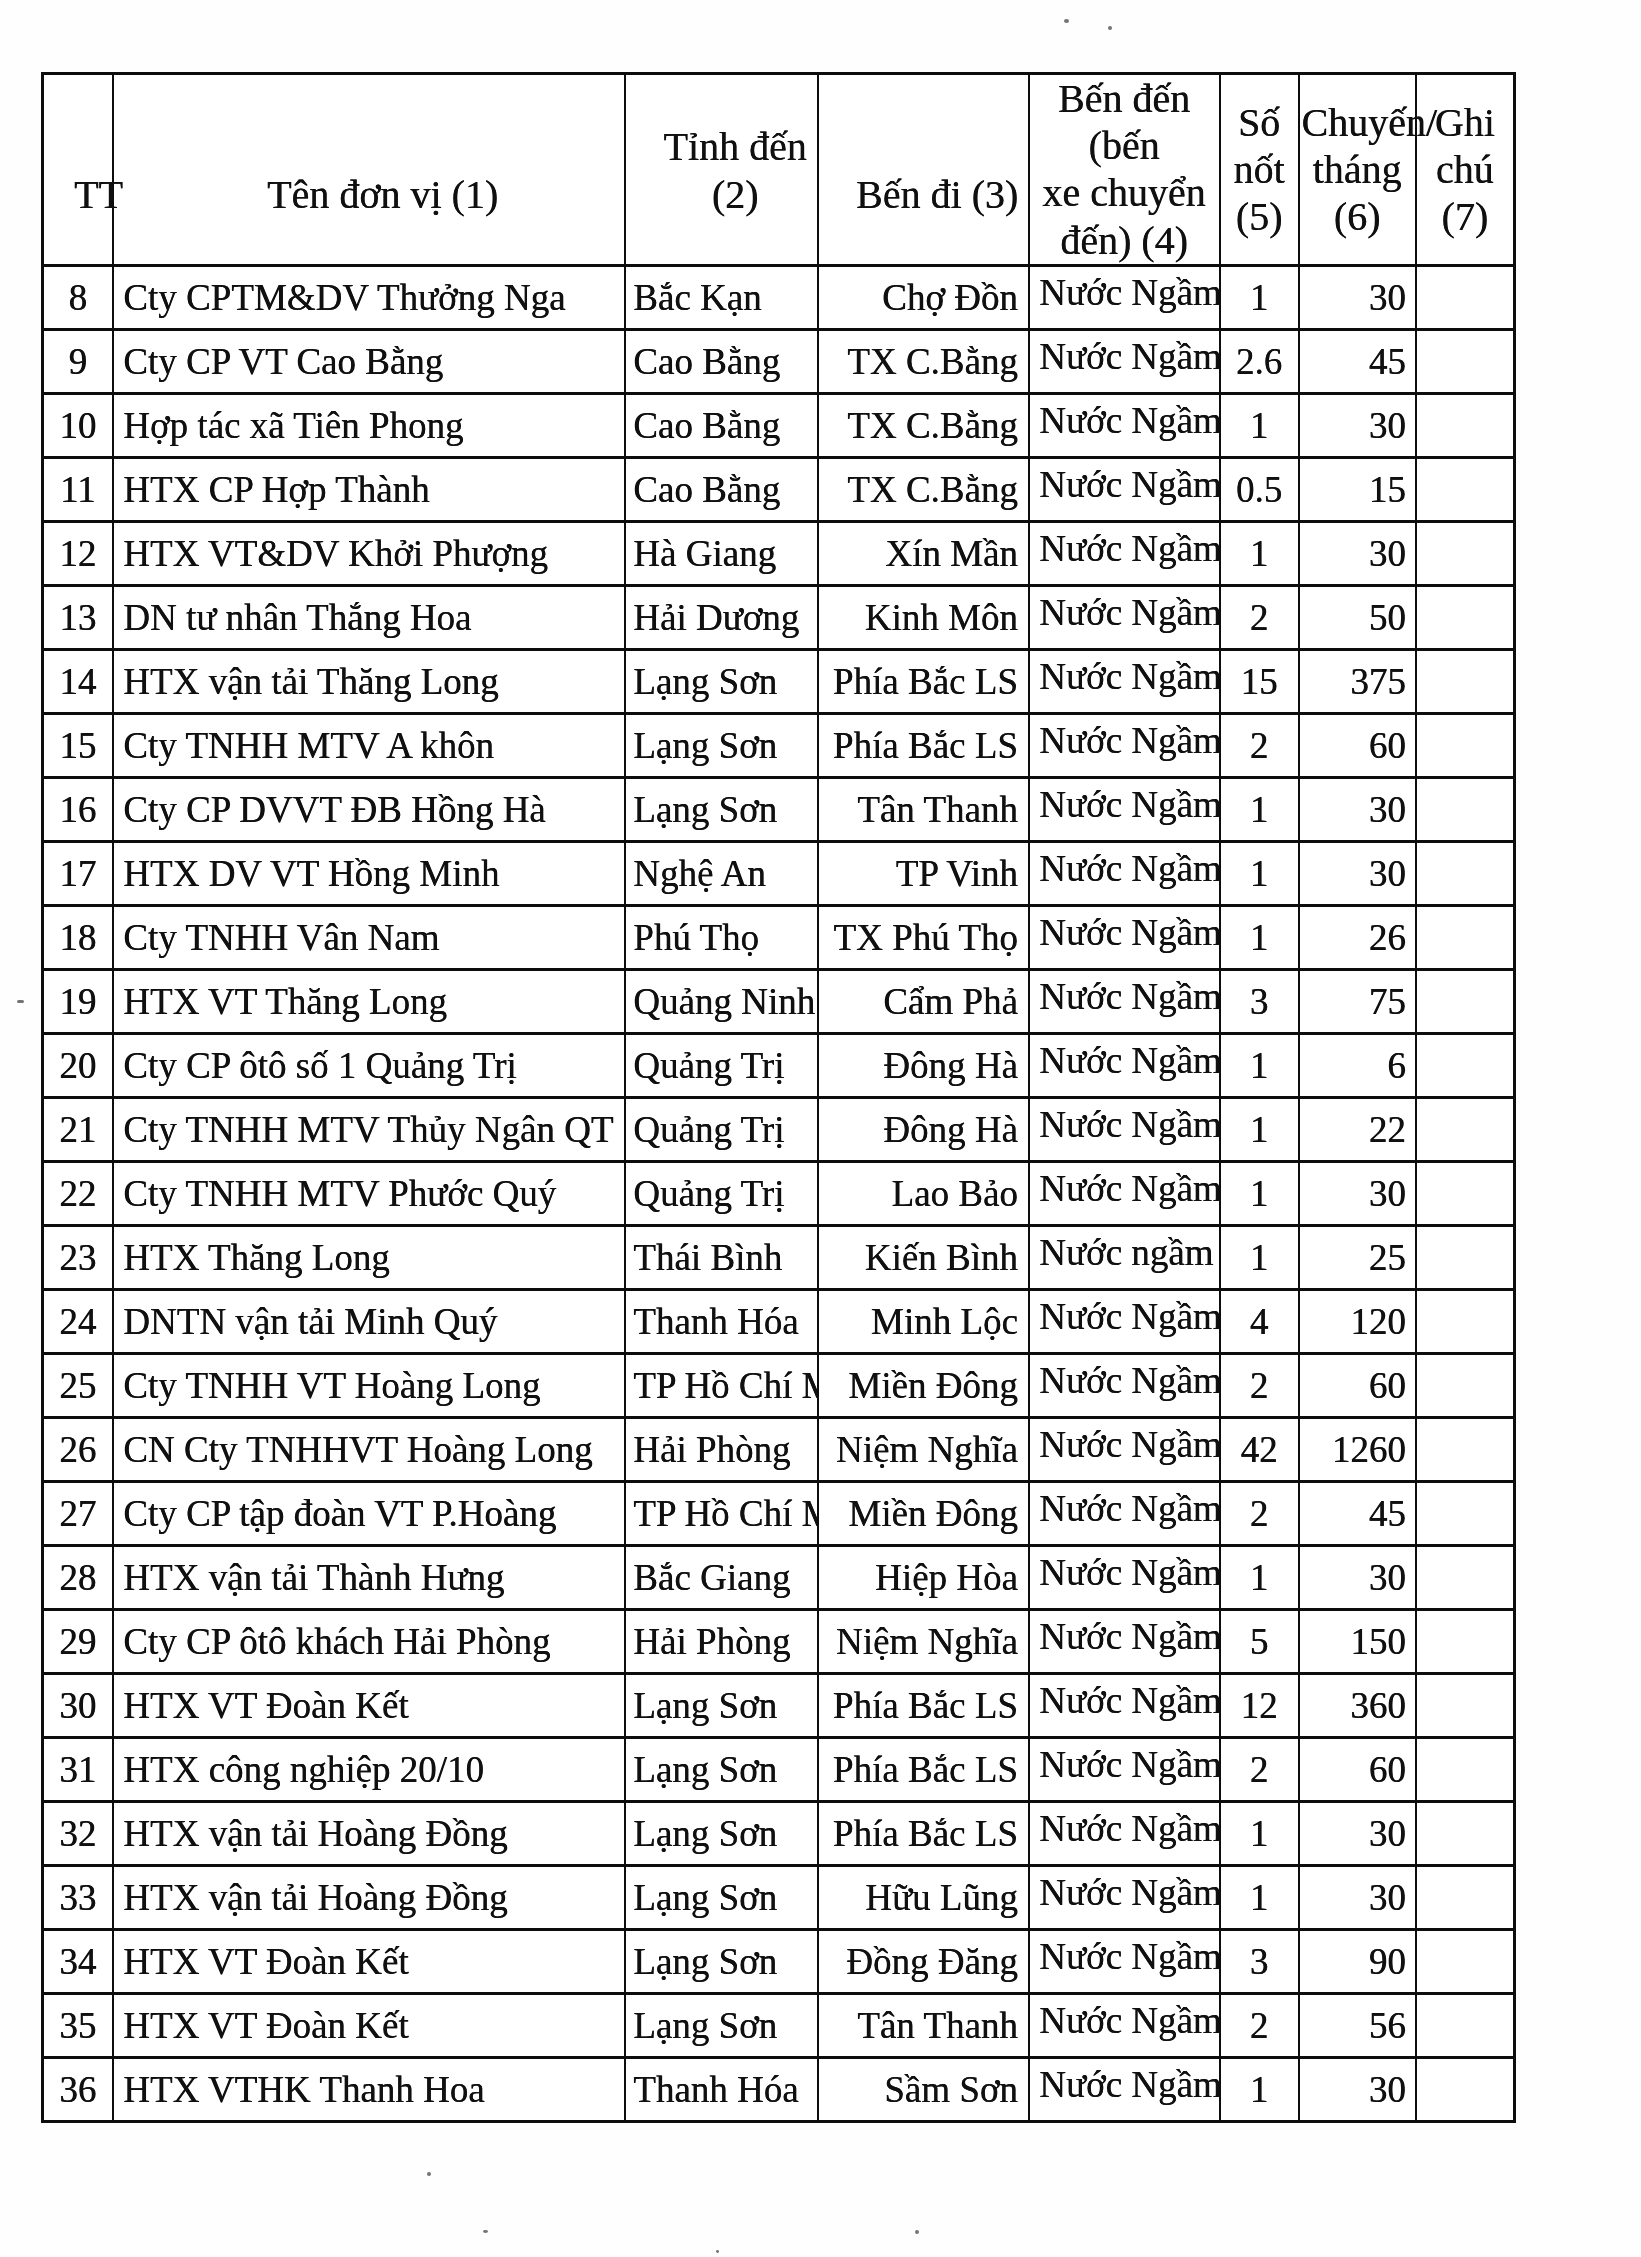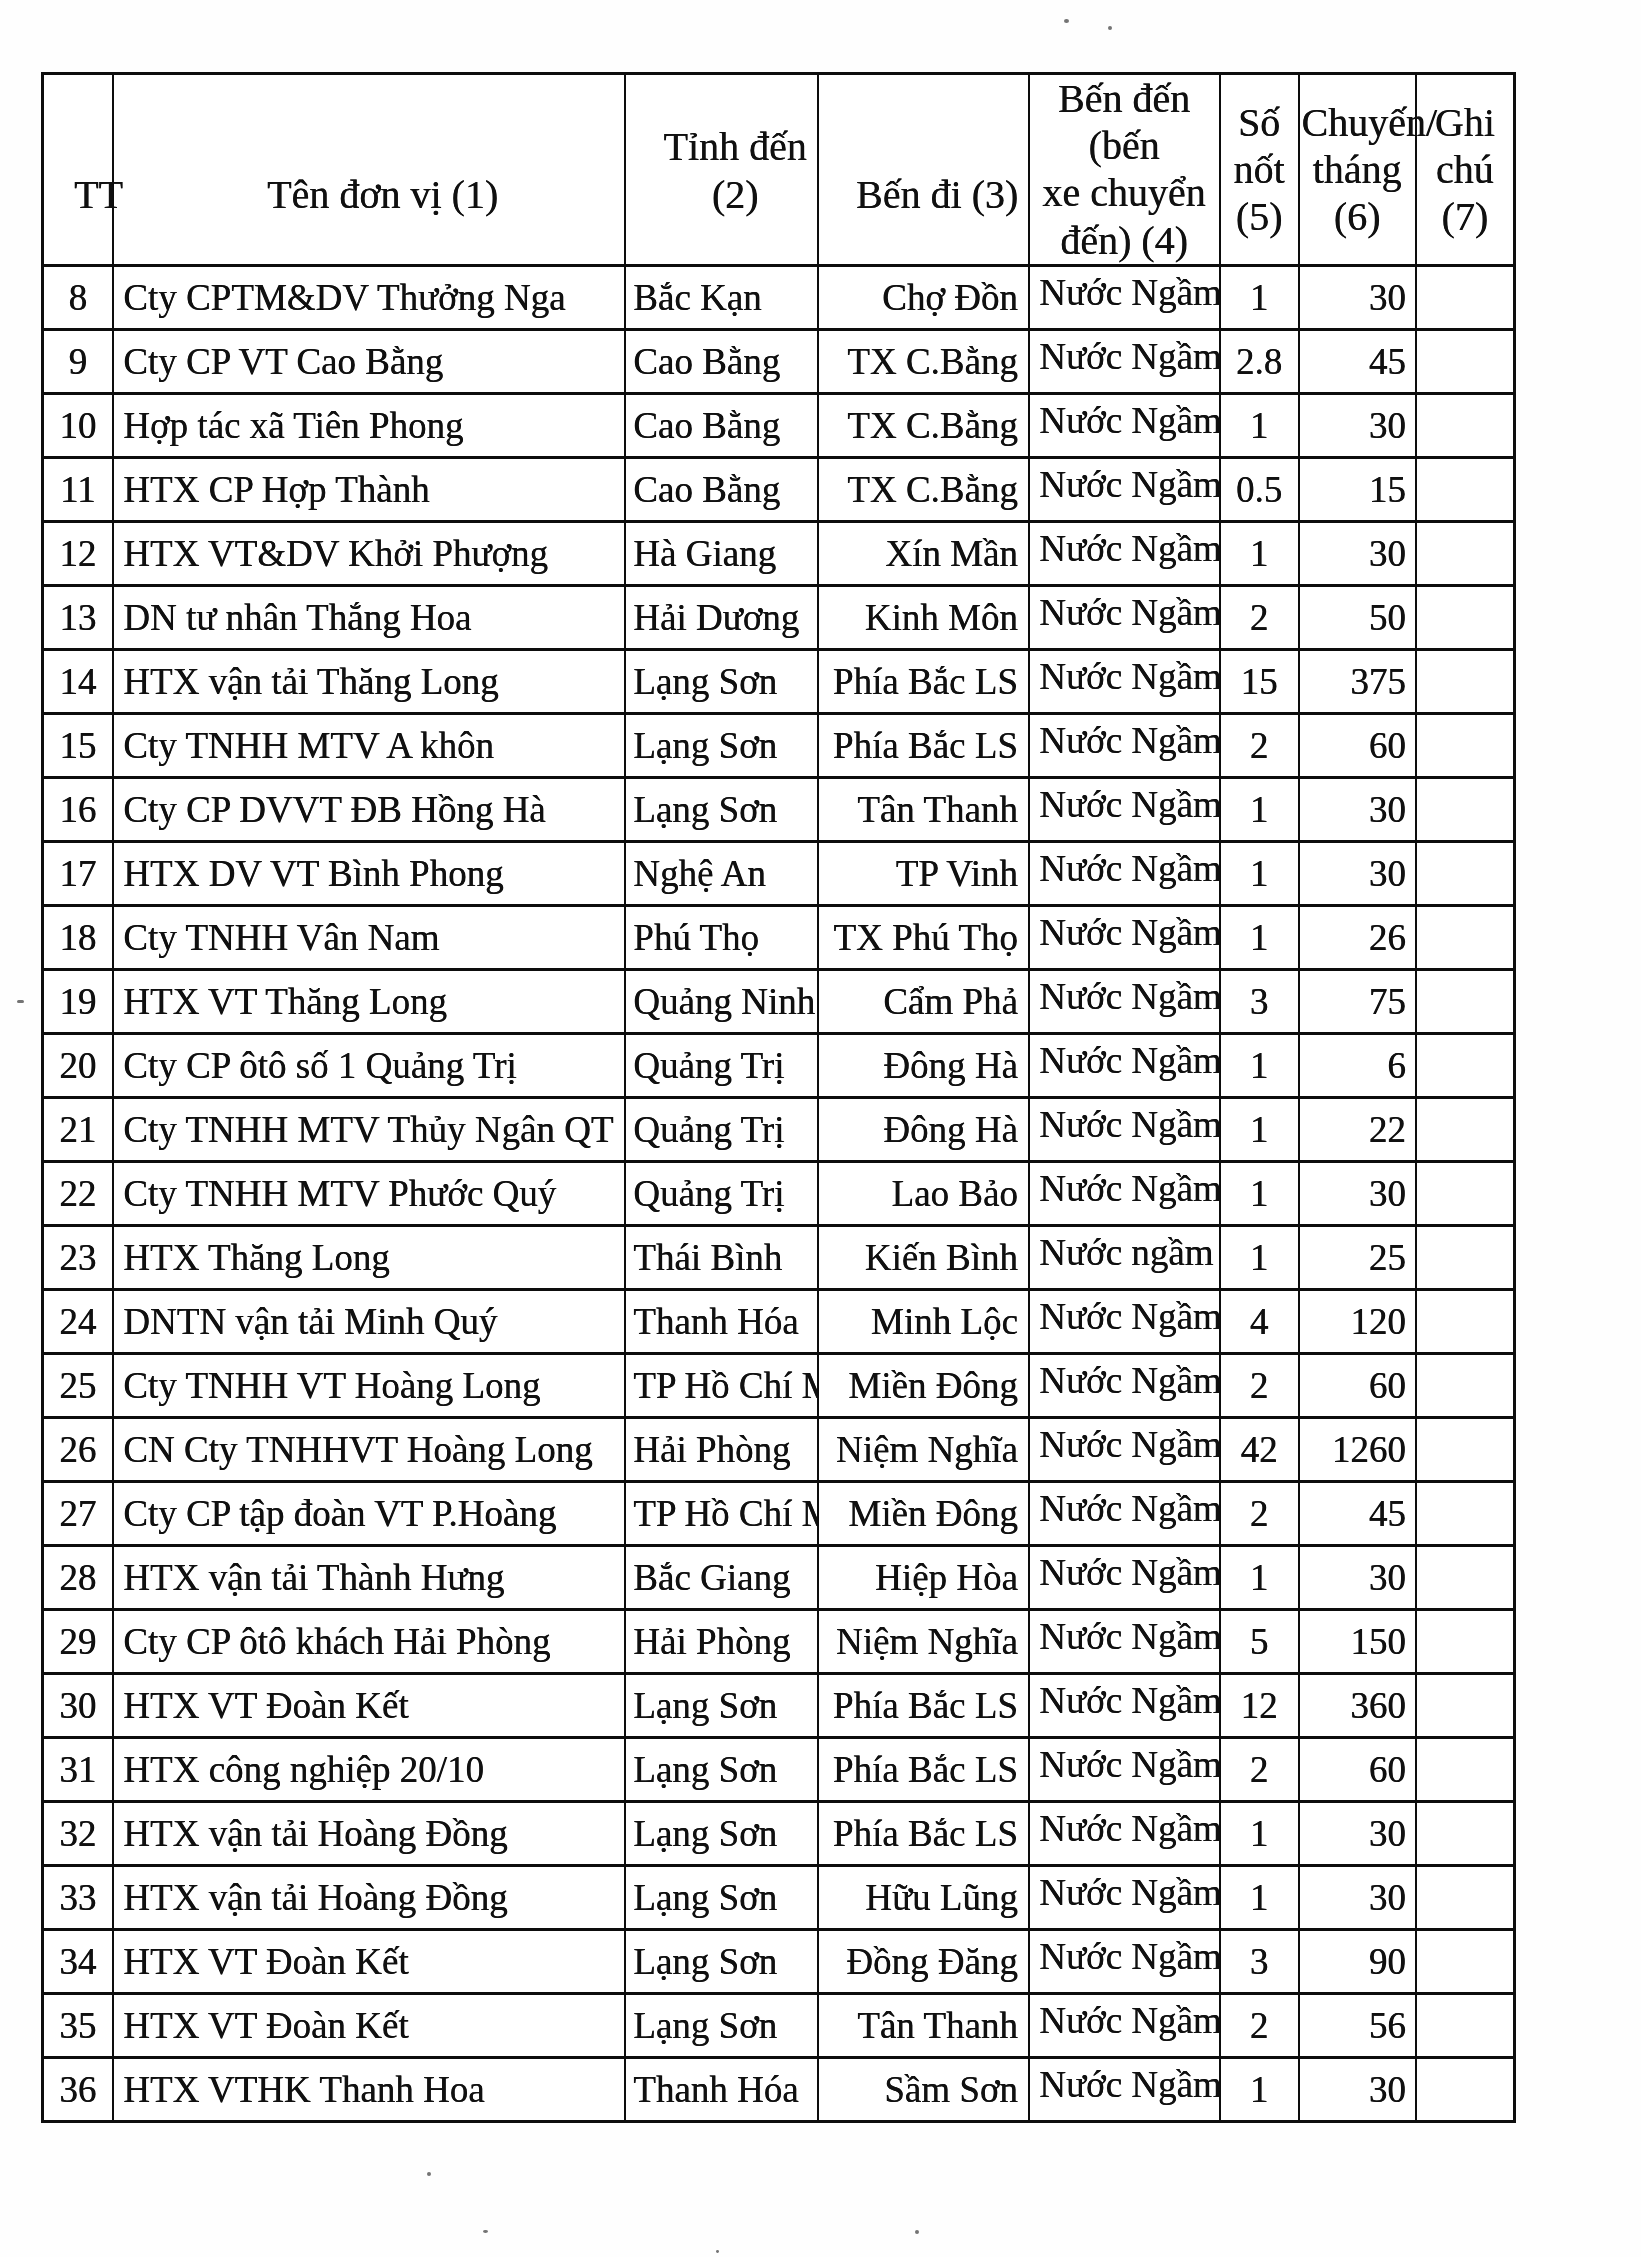--- a/index.html
+++ b/index.html
@@ -127,21 +127,21 @@
       <td class="c-slots">1</td>
       <td class="c-trips">30</td>
       <td class="c-notes"></td>
     </tr>
         <tr>
       <td class="c-tt">9</td>
       <td class="c-unit">Cty CP VT Cao Bằng</td>
       <td class="c-province">Cao Bằng</td>
       <td class="c-origin">TX C.Bằng</td>
       <td class="c-dest">Nước Ngầm</td>
-      <td class="c-slots">2.8</td>
+      <td class="c-slots">2.6</td>
       <td class="c-trips">45</td>
       <td class="c-notes"></td>
     </tr>
         <tr>
       <td class="c-tt">10</td>
       <td class="c-unit">Hợp tác xã Tiên Phong</td>
       <td class="c-province">Cao Bằng</td>
       <td class="c-origin">TX C.Bằng</td>
       <td class="c-dest">Nước Ngầm</td>
       <td class="c-slots">1</td>
@@ -203,21 +203,21 @@
       <td class="c-unit">Cty CP DVVT ĐB Hồng Hà</td>
       <td class="c-province">Lạng Sơn</td>
       <td class="c-origin">Tân Thanh</td>
       <td class="c-dest">Nước Ngầm</td>
       <td class="c-slots">1</td>
       <td class="c-trips">30</td>
       <td class="c-notes"></td>
     </tr>
         <tr>
       <td class="c-tt">17</td>
-      <td class="c-unit">HTX DV VT Bình Phong</td>
+      <td class="c-unit">HTX DV VT Hồng Minh</td>
       <td class="c-province">Nghệ An</td>
       <td class="c-origin">TP Vinh</td>
       <td class="c-dest">Nước Ngầm</td>
       <td class="c-slots">1</td>
       <td class="c-trips">30</td>
       <td class="c-notes"></td>
     </tr>
         <tr>
       <td class="c-tt">18</td>
       <td class="c-unit">Cty TNHH Vân Nam</td>

